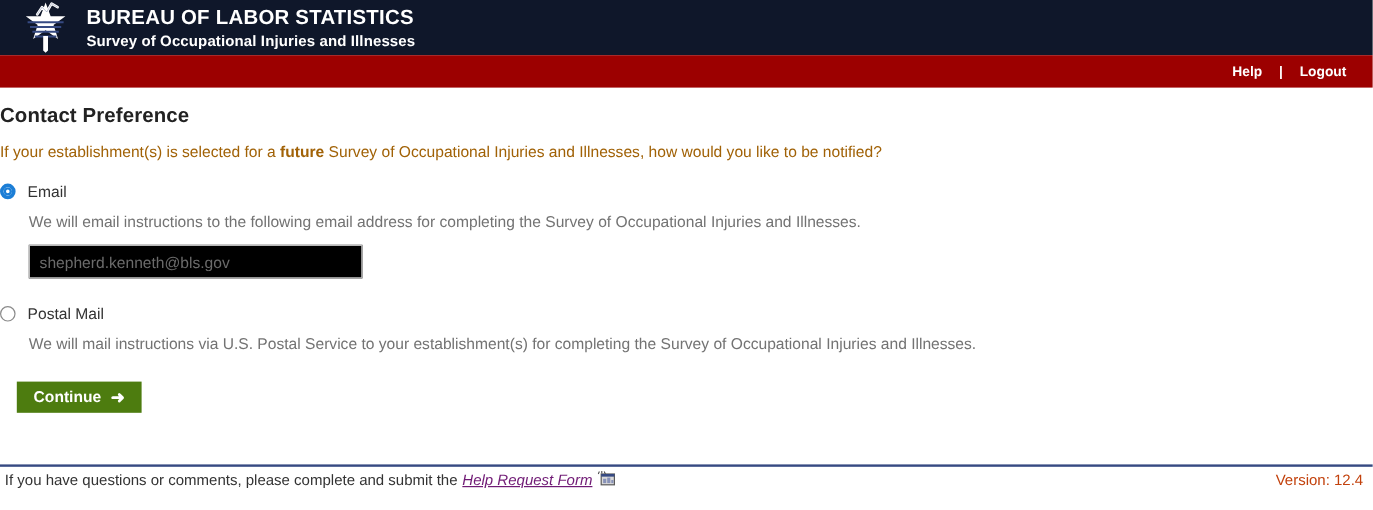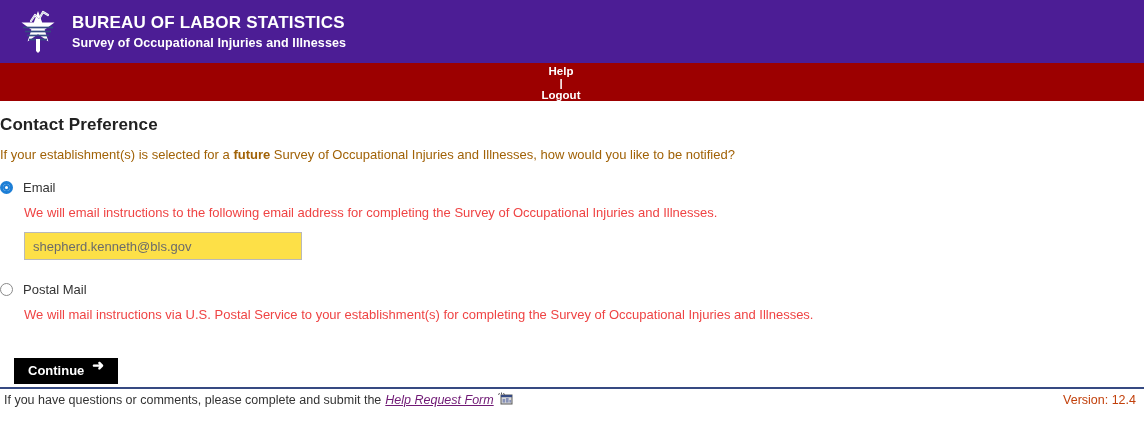--- a/index.html
+++ b/index.html
@@ -12,22 +12,22 @@
     background: #ffffff;
     font-family: "Liberation Sans", sans-serif;
     font-size: 13px;
     color: #333333;
     overflow: hidden;
     position: relative;
   }
 
   
   .header {
-    background: #4c1d95;
-    height: 63px;
+    background: #0f172a;
+    height: 46px;
     display: flex;
     align-items: center;
     padding-left: 16px;
     box-sizing: border-box;
   }
   .logo {
     width: 44px;
     height: 46px;
     flex: 0 0 44px;
     margin-right: 12px;
@@ -50,27 +50,26 @@
   .survey-title {
     color: #ffffff;
     font-size: 12.5px;
     font-weight: bold;
     letter-spacing: 0.1px;
   }
 
   
   .navbar {
     background: #9c0000;
-    height: 38px;
+    height: 27px;
     display: flex;
     align-items: center;
     justify-content: flex-end;
     padding-right: 22px;
     box-sizing: border-box;
-    flex-direction: column;
   }
   .nav-link {
     color: #ffffff;
     font-size: 11.5px;
     font-weight: bold;
     text-decoration: none;
     cursor: pointer;
   }
   .nav-sep {
     color: #ffffff;
@@ -119,54 +118,54 @@
   .radio.unchecked {
     border: 1px solid #8a8a8a;
     background: #ffffff;
   }
   .option-label {
     font-size: 13px;
     color: #333333;
   }
   .option-desc {
     font-size: 13px;
-    color: #ef4444;
+    color: #737373;
     margin: 0 0 0 24px;
   }
   .email-wrap {
     margin: 12px 0 0 24px;
   }
   .email-input {
     width: 278px;
     height: 28px;
     box-sizing: border-box;
     border: 1px solid #b9b9b9;
-    background: #fde047;
+    background: #000000;
     font-family: "Liberation Sans", sans-serif;
     font-size: 13px;
     color: #6b6b6b;
     padding: 0 8px;
     outline: none;
   }
   .spacer-postal { height: 22px; }
 
   .continue-btn {
-    margin: 36px 0 0 14px;
-    background: #000000;
+    margin: 24px 0 0 14px;
+    background: #4d7c0f;
     color: #ffffff;
     border: none;
     font-family: "Liberation Sans", sans-serif;
     font-size: 13px;
     font-weight: bold;
     padding: 0 14px;
     height: 26px;
     line-height: 26px;
     cursor: pointer;
     display: inline-flex;
-    align-items: flex-start;
+    align-items: center;
     gap: 8px;
   }
   .continue-arrow { font-size: 14px; line-height: 1; }
 
   
   .footer {
     position: absolute;
     left: 0;
     right: 0;
     bottom: 0;

